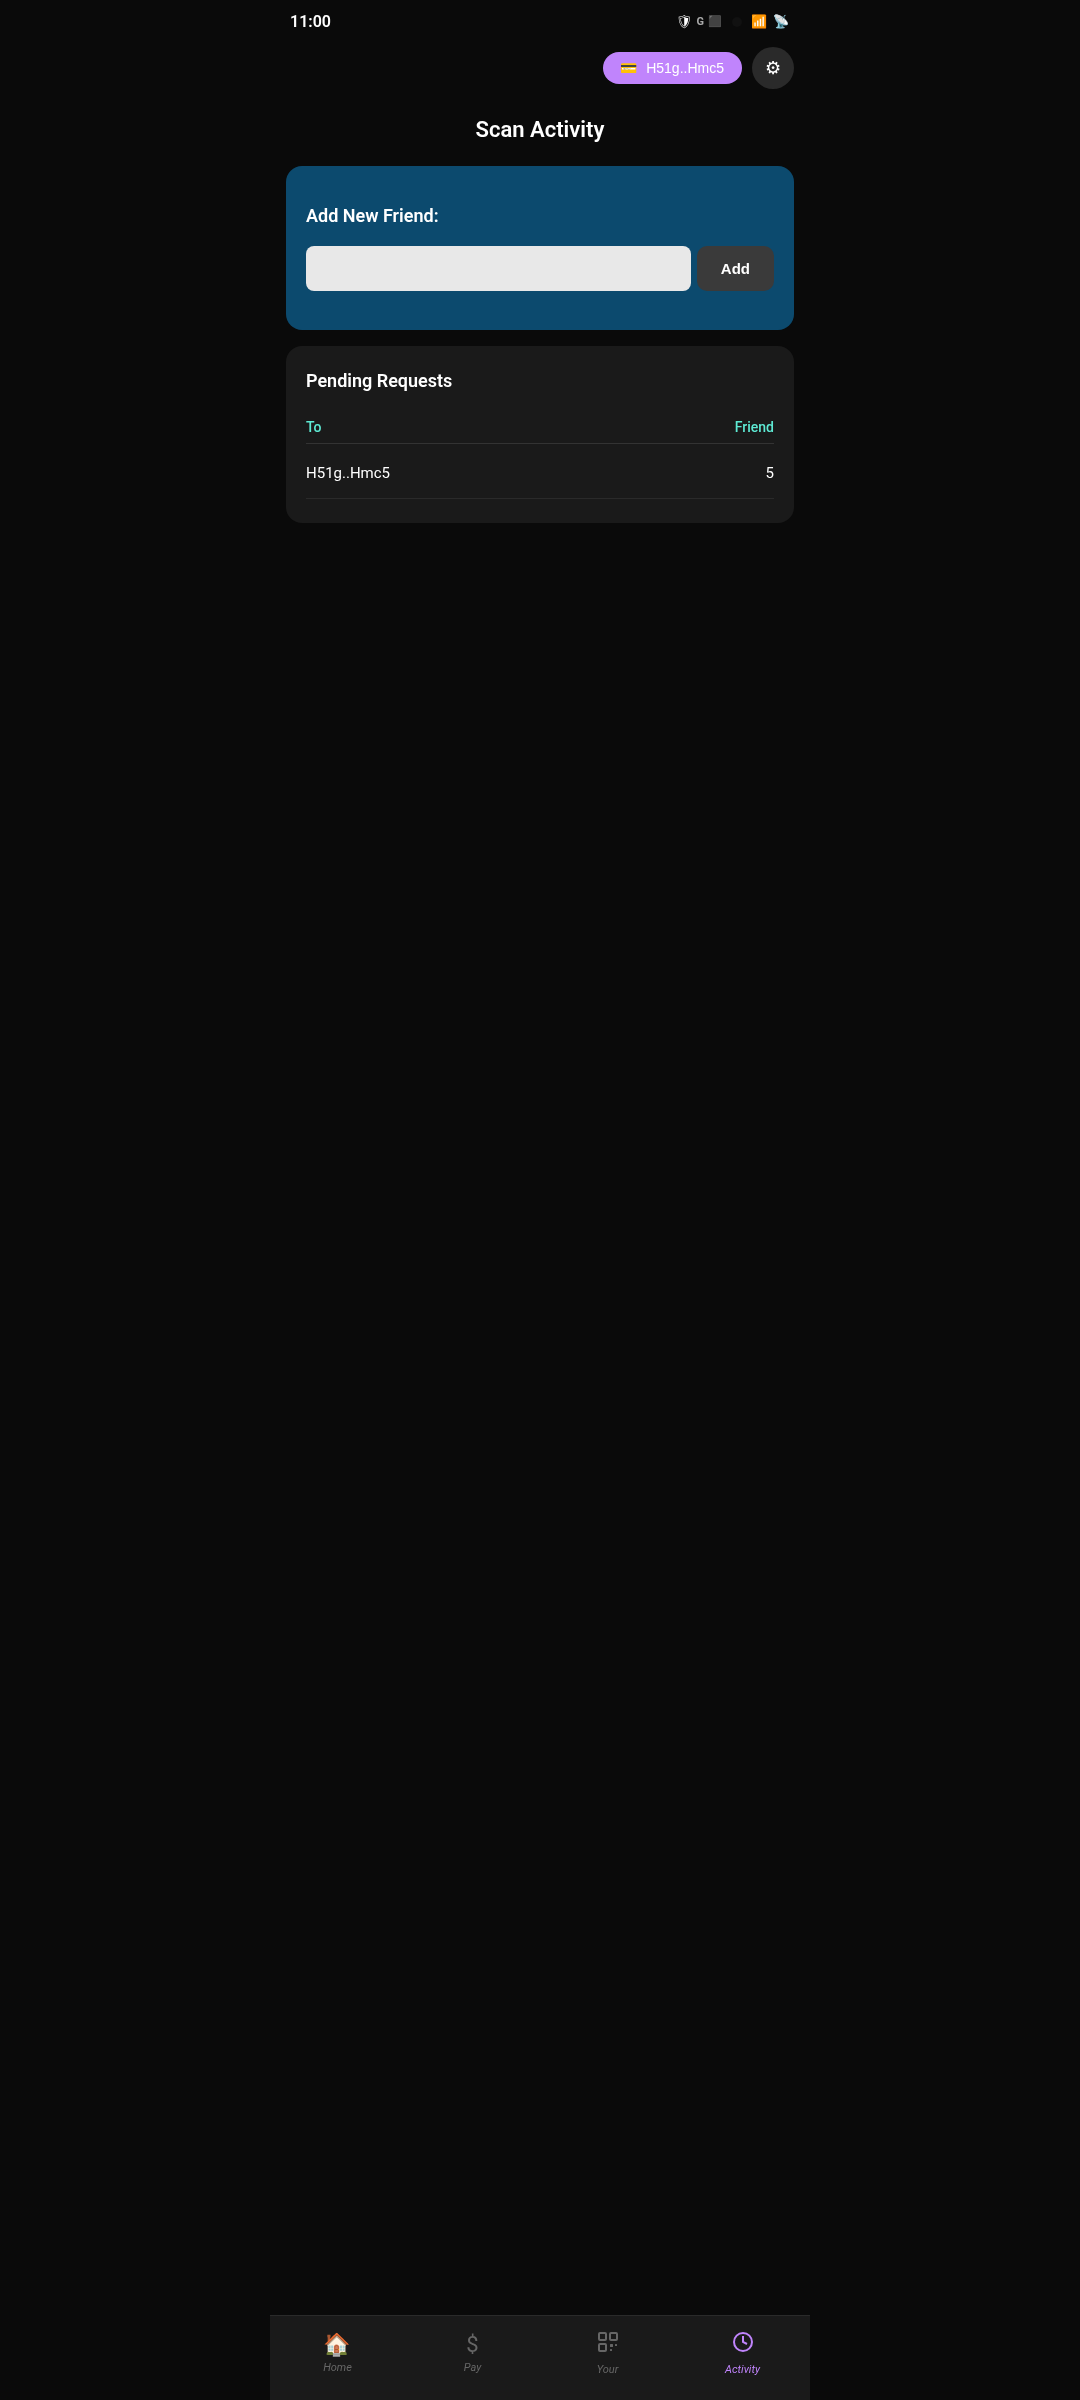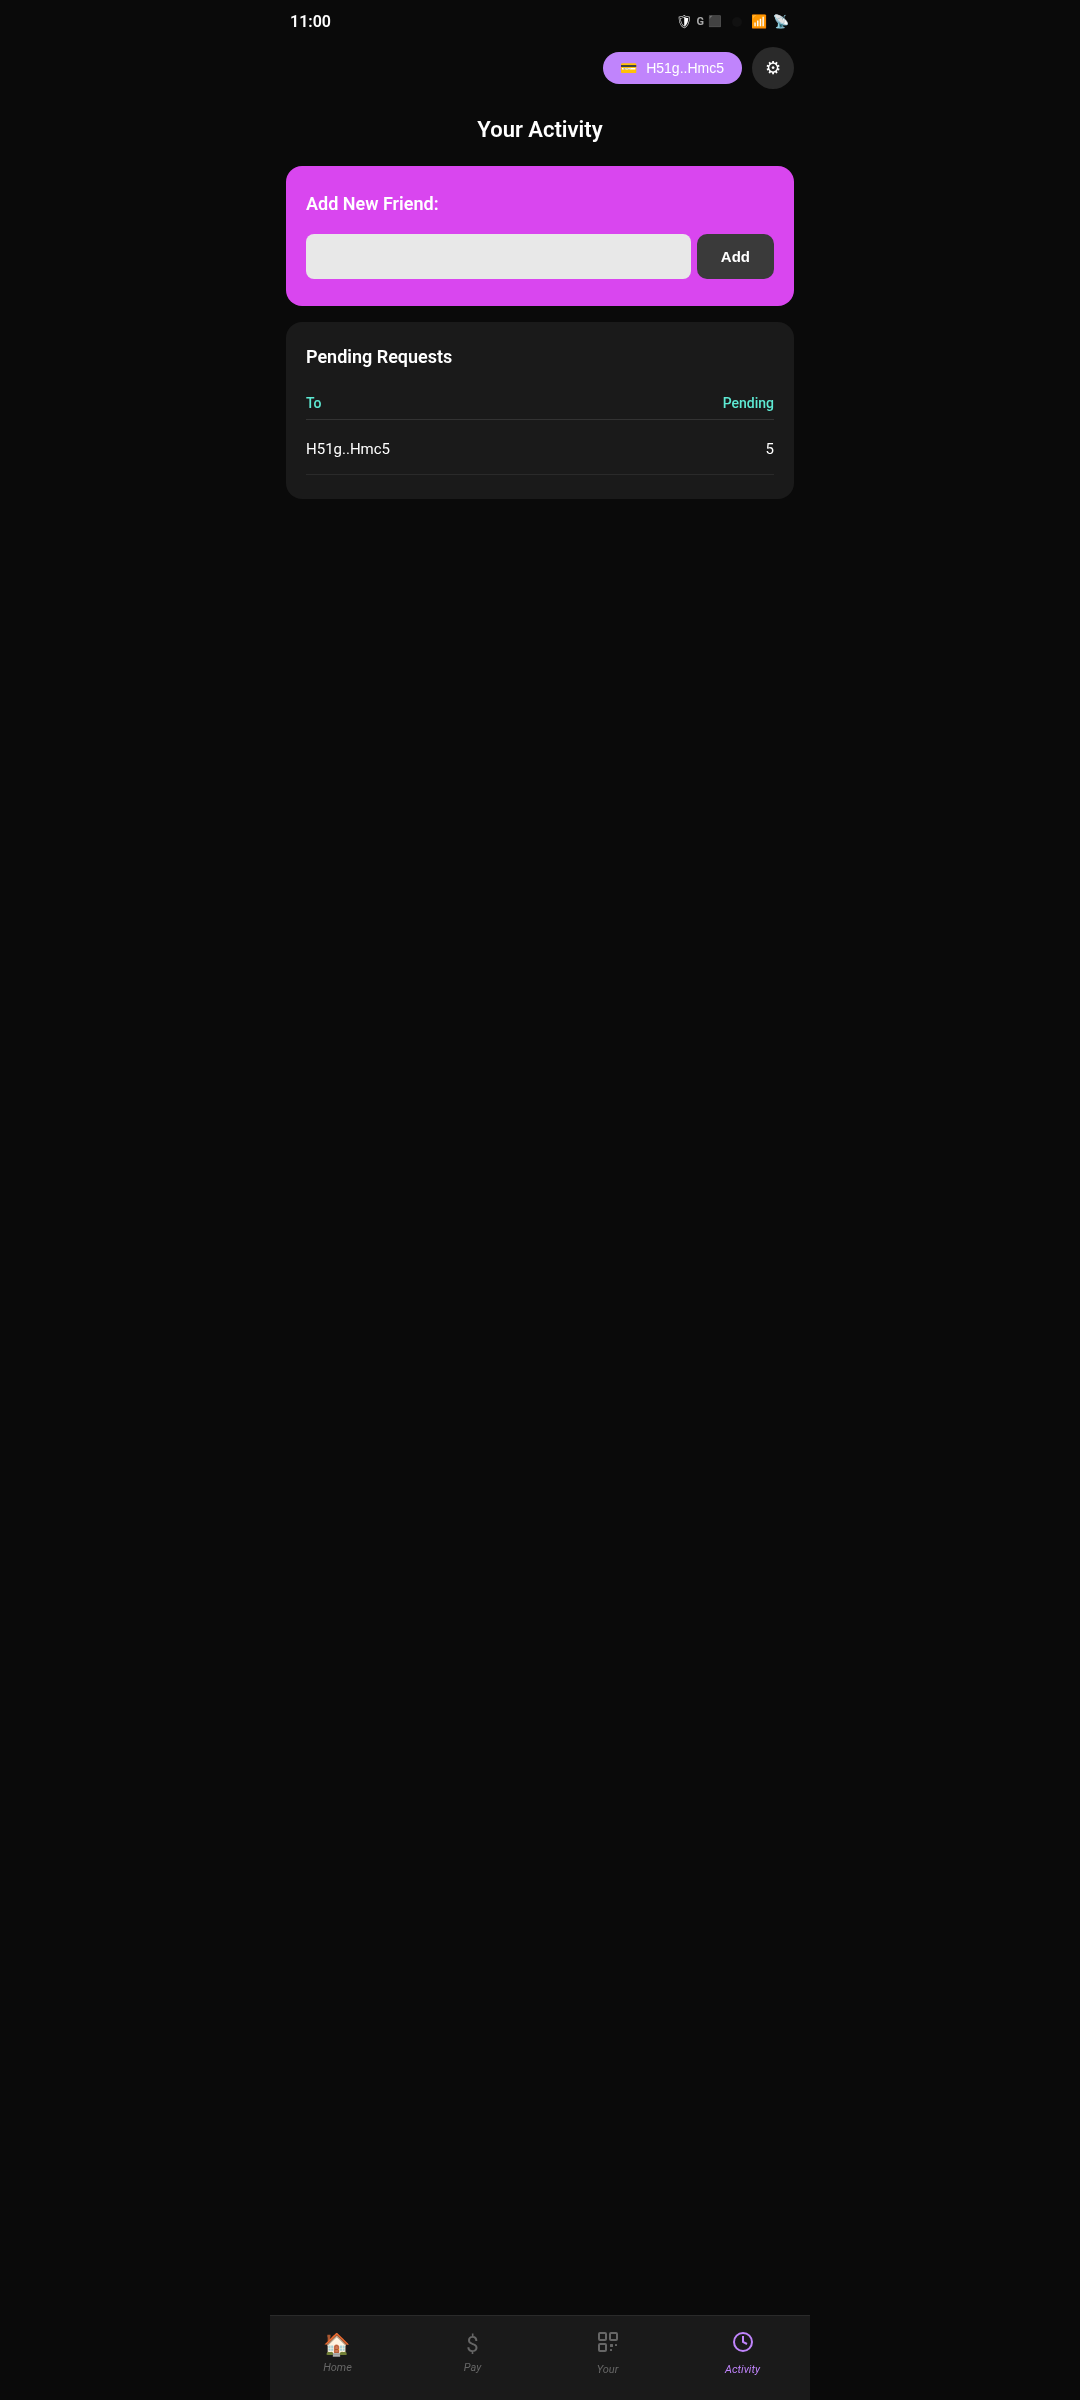--- a/index.html
+++ b/index.html
@@ -93,23 +93,23 @@
     }
 
     
     .main-content {
       padding: 0 16px;
       padding-bottom: 100px;
     }
 
     
     .card {
-      background-color: #d946ef;
+      background-color: #0c4a6e;
       border-radius: 16px;
-      padding: 27px 20px;
+      padding: 39px 20px;
       margin-bottom: 16px;
     }
 
     .card-title {
       font-size: 18px;
       font-weight: 600;
       margin-bottom: 20px;
       color: #ffffff;
     }
 
@@ -255,40 +255,40 @@
 <div class="top-bar">
   <button class="wallet-button">
     <span class="wallet-icon">💳</span>
     <span>H51g..Hmc5</span>
   </button>
   <button class="settings-button">
     <span>⚙</span>
   </button>
 </div>
 
-<h1 class="page-title">Your Activity</h1>
+<h1 class="page-title">Scan Activity</h1>
 
 <div class="main-content">
 
   <div class="card">
     <div class="card-title">Add New Friend:</div>
     <div class="add-friend-row">
       <input class="friend-input" type="text" placeholder="" style="">
       <button class="add-button">
         <span>Add</span>
       </button>
     </div>
   </div>
 
   <div class="pending-card">
     <div class="pending-title">Pending Requests</div>
 
     <div class="table-header">
       <span class="table-header-cell">To</span>
-      <span class="table-header-cell">Pending</span>
+      <span class="table-header-cell">Friend</span>
     </div>
 
     <div class="table-row">
       <span class="table-cell">H51g..Hmc5</span>
       <span class="table-cell">5</span>
     </div>
   </div>
 
 </div>
 

